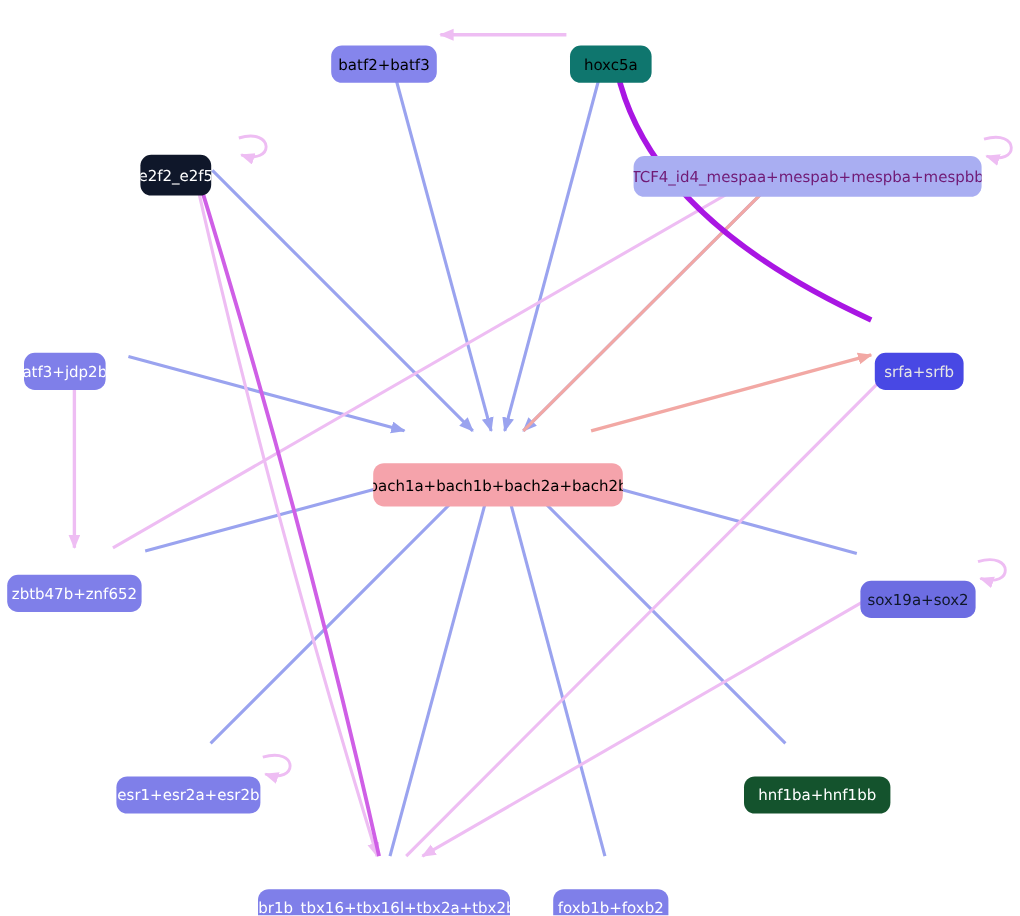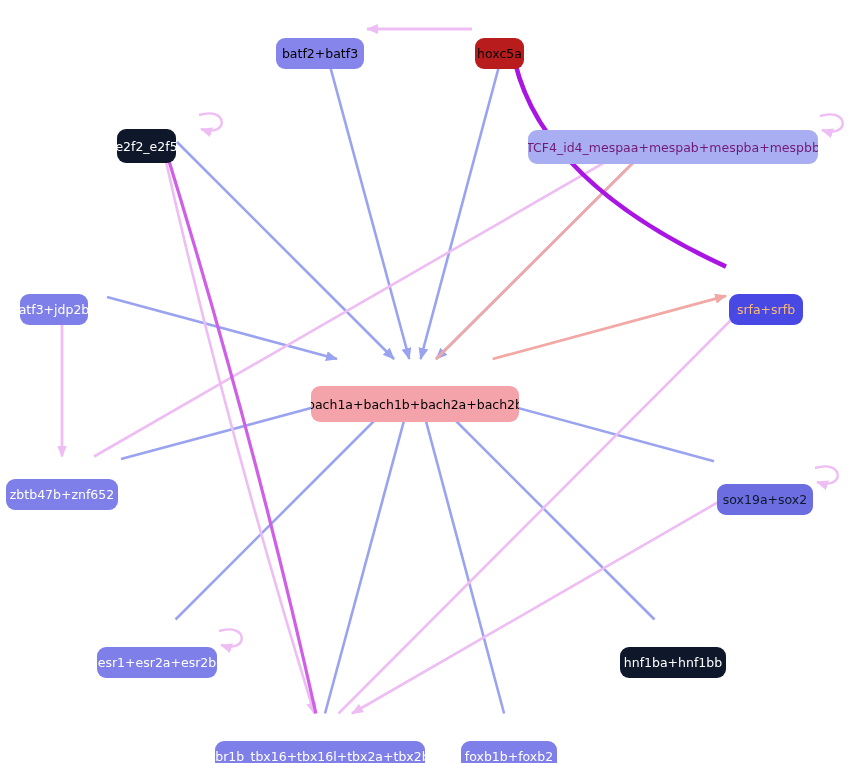--- a/index.html
+++ b/index.html
@@ -63,25 +63,25 @@
       <path d="M 161.5 142.0 Q 224 420 314.3 713.5" fill="none" stroke="#eebdf3" stroke-width="2.6" stroke-linecap="butt" marker-end="url(#arw2)"></path>
       <path d="M 315.9 713.5 Q 254 436 163.2 142.0" fill="none" stroke="#cf5fe6" stroke-width="3.2" stroke-linecap="butt" marker-end="url(#arw3)"></path>
       <path d="M 726.0 266.6 Q 533 178 512.0 47.5" fill="none" stroke="#a916e3" stroke-width="4.6" stroke-linecap="butt" marker-end="url(#arw4)"></path>
       <path d="M 199 115 C 229 106, 229 138, 201 129" fill="none" stroke="#eebdf3" stroke-width="2.4" stroke-linecap="butt" marker-end="url(#arw2)"></path>
       <path d="M 820 116 C 850 107, 850 139, 822 130" fill="none" stroke="#eebdf3" stroke-width="2.4" stroke-linecap="butt" marker-end="url(#arw2)"></path>
       <path d="M 815 468 C 845 459, 845 491, 817 482" fill="none" stroke="#eebdf3" stroke-width="2.4" stroke-linecap="butt" marker-end="url(#arw2)"></path>
       <path d="M 219 631 C 249 622, 249 654, 221 645" fill="none" stroke="#eebdf3" stroke-width="2.4" stroke-linecap="butt" marker-end="url(#arw2)"></path>
     </svg>
 
 <div class="node" style="left: 276px; top: 13.5px; width: 88px; height: 31px; background: rgb(133, 133, 236); color: rgb(0, 0, 0);">batf2+batf3</div>
-    <div class="node" style="left: 475px; top: 13.5px; width: 49px; height: 31px; background: #b91c1c; color: rgb(0, 0, 0);">hoxc5a</div>
+    <div class="node" style="left: 475px; top: 13.5px; width: 68px; height: 31px; background: #0f766e; color: rgb(0, 0, 0);">hoxc5a</div>
     <div class="node" style="left: 117px; top: 105px; width: 59px; height: 34px; background: #0f172a; color: rgb(255, 255, 255);">e2f2_e2f5</div>
     <div class="node" style="left: 528px; top: 106px; width: 290px; height: 34px; background: rgb(169, 174, 242); color: #701a75;">TCF4_id4_mespaa+mespab+mespba+mespbb</div>
     <div class="node" style="left: 20px; top: 269.5px; width: 68px; height: 31px; background: rgb(127, 127, 233); color: rgb(255, 255, 255);">atf3+jdp2b</div>
-    <div class="node" style="left: 729px; top: 269.5px; width: 74px; height: 31px; background: rgb(72, 72, 228); color: #fdba74;">srfa+srfb</div>
+    <div class="node" style="left: 729px; top: 269.5px; width: 74px; height: 31px; background: rgb(72, 72, 228); color: #e5e5e5;">srfa+srfb</div>
     <div class="node" style="left: 311px; top: 362px; width: 208px; height: 36px; background: rgb(245, 163, 171); color: rgb(0, 0, 0);">bach1a+bach1b+bach2a+bach2b</div>
     <div class="node" style="left: 6px; top: 455px; width: 112px; height: 31px; background: rgb(127, 127, 233); color: rgb(255, 255, 255);">zbtb47b+znf652</div>
     <div class="node" style="left: 717px; top: 459.5px; width: 96px; height: 31px; background: rgb(109, 109, 226); color: #0f172a;">sox19a+sox2</div>
     <div class="node" style="left: 97px; top: 622.5px; width: 120px; height: 31px; background: rgb(127, 127, 233); color: rgb(255, 255, 255);">esr1+esr2a+esr2b</div>
-    <div class="node" style="left: 620px; top: 622.5px; width: 106px; height: 31px; background: #0f172a; color: rgb(255, 255, 255);">hnf1ba+hnf1bb</div>
+    <div class="node" style="left: 620px; top: 622.5px; width: 122px; height: 31px; background: #14532d; color: rgb(255, 255, 255);">hnf1ba+hnf1bb</div>
     <div class="node" style="left: 215px; top: 716.5px; width: 210px; height: 31px; background: rgb(127, 127, 233); color: rgb(255, 255, 255);">tbr1b_tbx16+tbx16l+tbx2a+tbx2b</div>
     <div class="node" style="left: 461px; top: 716.5px; width: 96px; height: 31px; background: rgb(127, 127, 233); color: rgb(255, 255, 255);">foxb1b+foxb2</div>
   </div>
 
 </body></html>

